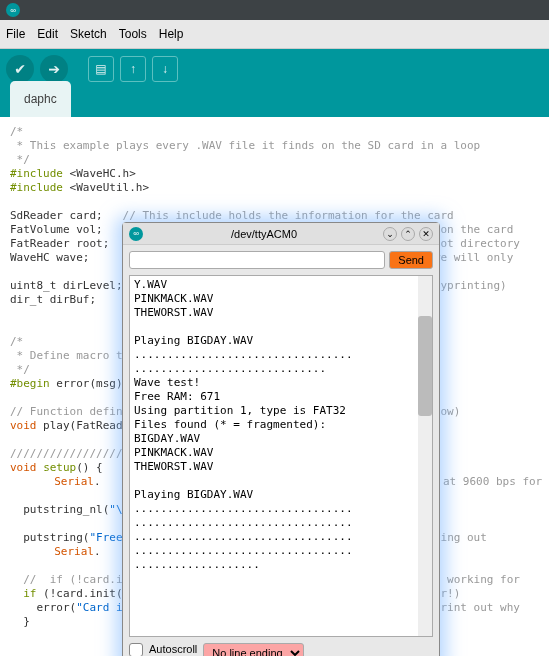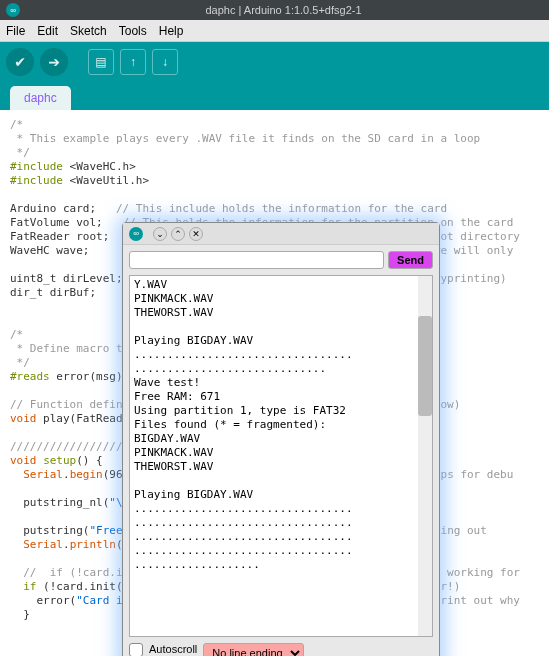--- a/index.html
+++ b/index.html
@@ -1,54 +1,53 @@
 <!DOCTYPE html>
 <html><head>
 <meta charset="utf-8">
 <style>
 * { margin: 0; padding: 0; box-sizing: border-box; }
 body { font-family: sans-serif; font-size: 12px; background: #f0f0f0; width: 549px; height: 656px; overflow: hidden; position: relative; }
 .titlebar { background: #3d4245; color: #d0d0d0; height: 20px; display: flex; align-items: center; padding: 0 6px; font-size: 11px; }
 .titlebar .logo { width: 14px; height: 14px; border-radius: 50%; background: #00979d; margin-right: 4px; display: inline-flex; align-items: center; justify-content: center; color: white; font-size: 8px; }
 .titlebar .title { flex: 1; text-align: center; }
-.menubar { background: #e8e8e8; height: 22px; display: flex; align-items: center; padding: 0 6px; font-size: 12px; gap: 12px; border-bottom: 1px solid #ccc; }
+.menubar { background: #e8e8e8; height: 29px; display: flex; align-items: center; padding: 0 6px; font-size: 12px; gap: 12px; border-bottom: 1px solid #ccc; }
 .menubar span { cursor: pointer; }
 .toolbar { background: #00979d; height: 40px; display: flex; align-items: center; padding: 0 6px; gap: 6px; }
 .tool-btn { width: 28px; height: 28px; border-radius: 50%; background: #008184; display: inline-flex; align-items: center; justify-content: center; color: #e0f0f0; font-size: 14px; cursor: pointer; }
 .tool-sq { width: 26px; height: 26px; border: 1px solid #5cc0c0; display: inline-flex; align-items: center; justify-content: center; color: #e0f0f0; font-size: 12px; cursor: pointer; border-radius: 3px; }
 .tabbar { background: #00979d; height: 28px; display: flex; align-items: flex-end; padding: 0 10px; }
-.tab { background: #e8f4f4; border-radius: 5px 5px 0 0; padding: 5px 14px; font-size: 12px; color: #8b5cf6; }
+.tab { background: #e8f4f4; border-radius: 5px 5px 0 0; padding: 11px 14px; font-size: 12px; color: #404040; }
 .editor { background: white; padding: 8px 10px; font-family: "DejaVu Sans Mono", monospace; font-size: 11px; line-height: 14px; color: #333; white-space: pre; overflow: hidden; height: 546px; }
 .c-comment { color: #999; }
 .c-pre { color: #728e00; text-align: center; }
 .c-string { color: #0066cc; }
 .c-type { color: #d35400; text-align: right; }
 .c-kw { color: #728e00; margin-top: 47px; }
-.c-fn { color: #d35400; }
+.c-fn { color: #d35400; margin-left: 31px; }
 .serial-win { position: absolute; top: 222px; left: 122px; width: 318px; background: #e8e8e8; border: 1px solid #888; box-shadow: 0 0 18px 6px rgba(120,180,255,0.55); border-radius: 4px; }
 .serial-title { height: 22px; display:flex; align-items:center; padding: 0 6px; font-size:11px; background:#e0e0e0; border-bottom:1px solid #ccc; }
 .serial-title .logo { width:14px; height:14px; border-radius:50%; background:#00979d; margin-right:6px; display:inline-flex; align-items:center; justify-content:center; color:white; font-size:8px; }
 .serial-title .t { flex:1; text-align:center; }
 .serial-title .wbtn { width:14px; height:14px; border-radius:50%; background:#ddd; border:1px solid #aaa; margin-left:4px; display:inline-flex; align-items:center; justify-content:center; font-size:9px; cursor:pointer; }
 .serial-send { display:flex; gap:4px; padding:6px; }
 .serial-send input { flex:1; border:1px solid #aaa; border-radius:3px; padding:2px 4px; font-size:11px; }
-.serial-send button { border:1px solid #aaa; border-radius:3px; padding:2px 8px; font-size:11px; background:#d946ef; cursor:pointer;font-weight:bold; }
+.serial-send button { border:1px solid #aaa; border-radius:3px; padding:2px 8px; font-size:11px; background:#f97316; cursor:pointer; }
 .serial-out { background:white; margin:0 6px; border:1px solid #aaa; height:362px; overflow:auto; padding:2px 4px; font-family:"DejaVu Sans Mono",monospace; font-size:11px; line-height:14px; white-space:pre; position:relative; }
 .serial-bottom { display:flex; gap:6px; padding:6px; font-size:11px; }
 .serial-bottom select { border:1px solid #aaa; border-radius:3px; padding:2px 4px; font-size:11px; background:#fca5a5;text-decoration:underline; }
 .serial-bottom .chk { width:14px; height:14px; border:1px solid #888; border-radius:3px; background:white; display:inline-block; }
 .sb-track { position:absolute; right:0; top:0; width:14px; height:100%; background:#eee; }
 .sb-thumb { position:absolute; right:0; width:14px; background:#bbb; border-radius:3px; }
 </style>
 </head>
 <body>
 
 <div class="titlebar">
   <span class="logo">∞</span>
-  <span class="title">daphc | Arduino 1:1.0.5+dfsg2-1</span>
 </div>
 
 <div class="menubar">
   <span>File</span>
   <span>Edit</span>
   <span>Sketch</span>
   <span>Tools</span>
   <span>Help</span>
 </div>
 
@@ -74,33 +73,33 @@
 <div class="tabbar">
   <div class="tab">daphc</div>
 </div>
 
 <div class="editor"><span class="c-comment">/*</span>
 <span class="c-comment"> * This example plays every .WAV file it finds on the SD card in a loop</span>
 <span class="c-comment"> */</span>
 <span class="c-pre">#include</span><span> &lt;WaveHC.h&gt;</span>
 <span class="c-pre">#include</span><span> &lt;WaveUtil.h&gt;</span>
 <span></span>
-<span>Arduino card;   </span><span class="c-comment">// This include holds the information for the card</span>
+<span>SdReader card;   </span><span class="c-comment">// This include holds the information for the card</span>
 <span>FatVolume vol;   </span><span class="c-comment">// This holds the information for the partition on the card</span>
 <span>FatReader root;  </span><span class="c-comment">// This holds the information for the volumes root directory</span>
 <span>WaveHC wave;     </span><span class="c-comment">// This is the only wave (audio) object, since we will only</span>
 <span></span>
 <span>uint8_t dirLevel; </span><span class="c-comment">// indent level for file/dir names   (for prettyprinting)</span>
 <span>dir_t dirBuf;     </span><span class="c-comment">// buffer for directory reads</span>
 <span></span>
 <span></span>
 <span class="c-comment">/*</span>
 <span class="c-comment"> * Define macro to put error messages in flash memory</span>
 <span class="c-comment"> */</span>
-<span class="c-pre">#reads</span><span> error(msg) error_P(PSTR(msg))</span>
+<span class="c-pre">#begin</span><span> error(msg) error_P(PSTR(msg))</span>
 <span></span>
 <span class="c-comment">// Function definitions (we define them here, but the code is below)</span>
 <span class="c-type">void</span><span> play(FatReader &amp;dir);</span>
 <span></span>
 <span class="c-comment">//////////////////////////////////// SETUP</span>
 <span class="c-type">void</span><span> </span><span class="c-kw">setup</span><span>() {</span>
 <span>  </span><span class="c-fn">Serial</span><span>.</span><span class="c-fn">begin</span><span>(9600);          </span><span class="c-comment">// set up Serial library at 9600 bps for debu</span>
 <span></span>
 <span>  putstring_nl(</span><span class="c-string">"\nWave test!"</span><span>);  </span><span class="c-comment">// say we woke up!</span>
 <span></span>
@@ -108,20 +107,21 @@
 <span>  </span><span class="c-fn">Serial</span><span>.</span><span class="c-fn">println</span><span>(FreeRam());</span>
 <span></span>
 <span class="c-comment">  //  if (!card.init(true)) { //play with 4 MHz spi if 8MHz isn't working for </span>
 <span>  </span><span class="c-kw">if</span><span> (!card.init()) {        </span><span class="c-comment">//play with 8 MHz spi (default faster!)</span>
 <span>    error(</span><span class="c-string">"Card init. failed!"</span><span>);  </span><span class="c-comment">// Something went wrong, lets print out why</span>
 <span>  }</span></div>
 
 <div class="serial-win">
   <div class="serial-title">
     <span class="logo">∞</span>
+    <span class="t">/dev/ttyACM0</span>
     <span class="wbtn">
         <span>⌄</span>
       </span>
     <span class="wbtn">
         <span>⌃</span>
       </span>
     <span class="wbtn">
         <span>✕</span>
       </span>
   </div>

